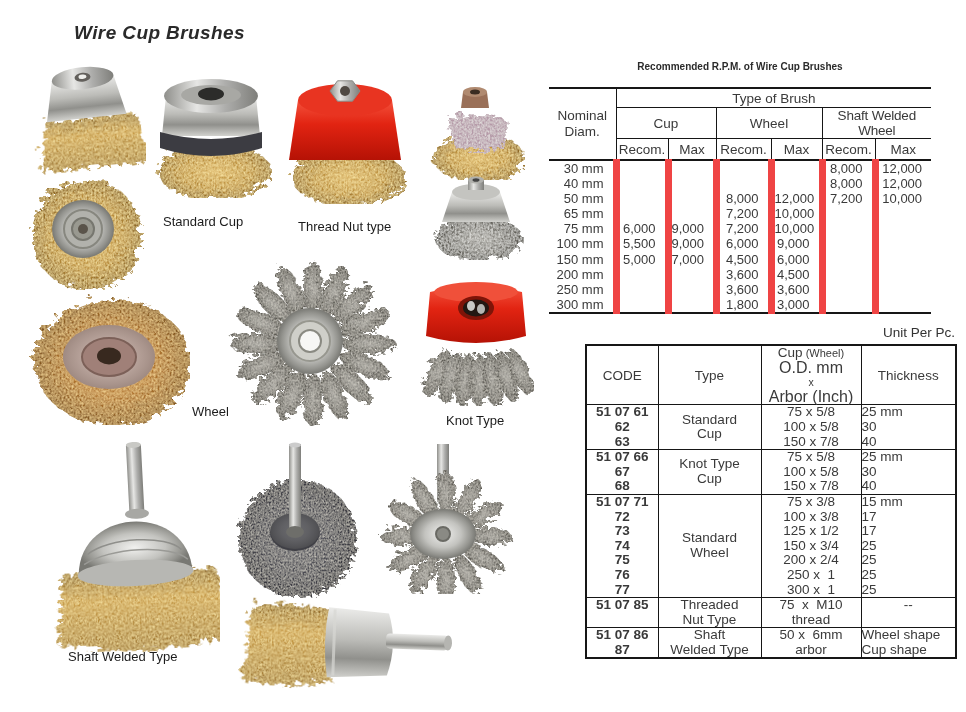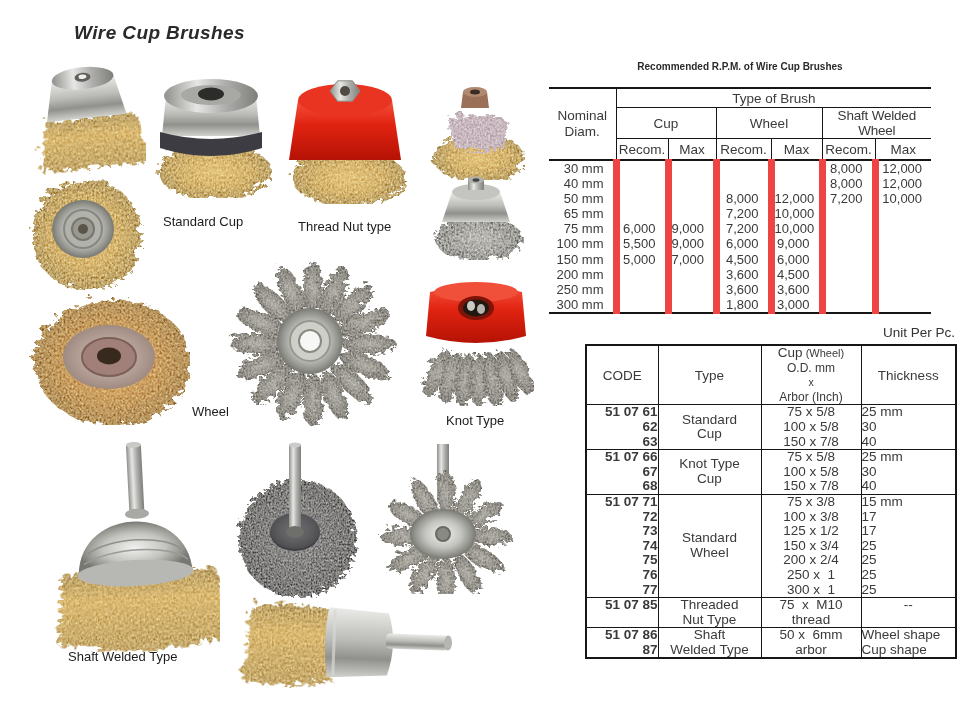--- a/index.html
+++ b/index.html
@@ -33,24 +33,24 @@
 
   
   .unit { position:absolute; left:585px; top:325px; width:371px; }
   .unit-cap { text-align:right; font-size:13.5px; color:#333; margin-bottom:4px; padding-right:1px; }
   table.unit-t { border-collapse:collapse; table-layout:fixed; width:370px; border:2px solid #161616; }
   .unit-t td { border:1px solid #161616; padding:0; font-size:13.5px; color:#3a3a3a; }
   .u-head td { text-align:center; vertical-align:middle; height:53px; }
   .u-size-h .ln { white-space:pre; }
   .u-size-h .l1 { height:15px; line-height:15px; font-size:13.5px; }
   .u-size-h .l1 .sm { font-size:11px; }
-  .u-size-h .l2 { height:13px; line-height:13px; font-size:12px; }
+  .u-size-h .l2 { height:13px; line-height:13px; font-size:16px; }
   .u-size-h .lx { height:10px; line-height:10px; font-size:10.5px; }
   .unit-t .ln { height:14.6px; line-height:14.6px; white-space:pre; }
-  .u-code { font-weight:bold; color:#262626; text-align:right; padding:4px 14px 3px 0; vertical-align:top; }
+  .u-code { font-weight:bold; color:#262626; text-align:center; padding:4px 14px 3px 0; vertical-align:top; }
   .u-type { text-align:center; vertical-align:middle; }
   .u-size { text-align:center; vertical-align:top; padding:4px 0 3px 0; }
   .u-thick { text-align:left; vertical-align:top; padding:4px 0 3px 17px; }
   .row-85 .u-thick { text-align:center; padding-left:0; }
 </style>
 </head>
 <body>
 
 <svg width="0" height="0" style="position:absolute" aria-hidden="true">
   <defs>

